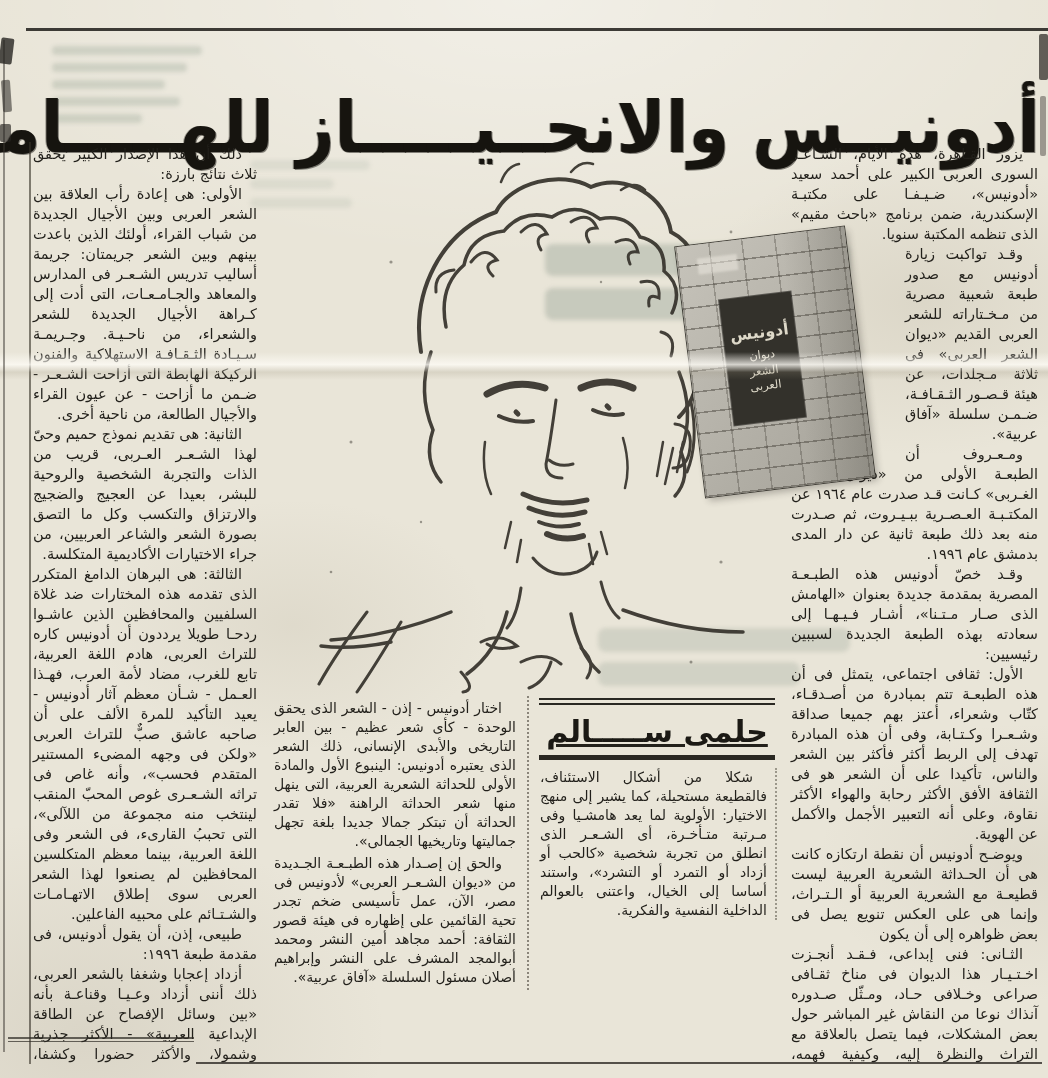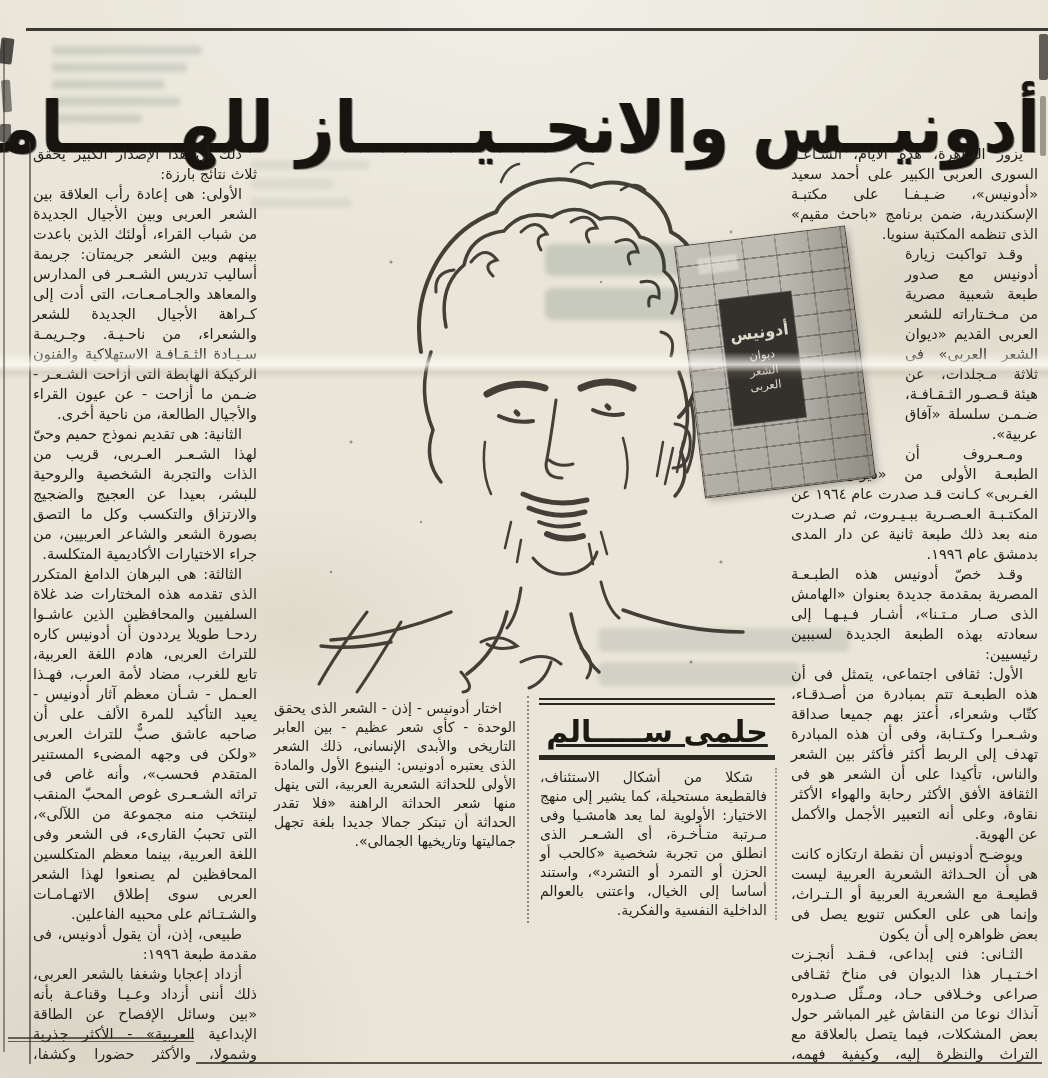--- a/index.html
+++ b/index.html
@@ -192,25 +192,26 @@
 
       <div class="center-bottom">
         <div class="sub-right">
           <div class="byline-box">
             <div class="byline-rule"></div>
             <div class="byline-rule"></div>
             <span class="byline-name">حلمى ســـــالم</span>
             <div class="byline-bottom"></div>
           </div>
           <div class="paras">
-            <p>شكلا من أشكال الاستئناف، فالقطيعة مستحيلة، كما يشير إلى منهج الاختيار: الأولوية لما يعد هامشـيا وفى مـرتبة متـأخـرة، أى الشـعـر الذى انطلق من تجربة شخصية «كالحب أو الحزن أو التمرد أو التشرد»، واستند أساسا إلى الخيال، واعتنى بالعوالم الداخلية النفسية والفكرية.</p>
+            <p>شكلا من أشكال الاستئناف، فالقطيعة مستحيلة، كما يشير إلى منهج الاختيار: الأولوية لما يعد هامشـيا وفى مـرتبة متـأخـرة، أى الشـعـر الذى انطلق من تجربة شخصية «كالحب أو أزداد أو التمرد أو التشرد»، واستند أساسا إلى الخيال، واعتنى بالعوالم الداخلية النفسية والفكرية.</p>
           </div>
         </div>
         <div class="sub-left">
           <p>اختار أدونيس - إذن - الشعر الذى يحقق الوحدة - كأى شعر عظيم - بين العابر التاريخى والأبدى الإنسانى، ذلك الشعر الذى يعتبره أدونيس: الينبوع الأول والمادة الأولى للحداثة الشعرية العربية، التى ينهل منها شعر الحداثة الراهنة «فلا تقدر الحداثة أن تبتكر جمالا جديدا بلغة تجهل جماليتها وتاريخيها الجمالى».</p>
+          <p>والحق إن إصـدار هذه الطبـعـة الجـديدة من «ديوان الشـعـر العربى» لأدونيس فى مصر، الآن، عمل تأسيسى ضخم تجدر تحية القائمين على إظهاره فى هيئة قصور الثقافة: أحمد مجاهد أمين النشر ومحمد أبوالمجد المشرف على النشر وإبراهيم أصلان مسئول السلسلة «آفاق عربية».</p>
         </div>
       </div>
     </section>
 
     <section class="col col-left">
       <p>ذلك أن هذا الإصدار الكبير يحقق ثلاث نتائج بارزة:</p>
       <p>الأولى: هى إعادة رأب العلاقة بين الشعر العربى وبين الأجيال الجديدة من شباب القراء، أولئك الذين باعدت بينهم وبين الشعر جريمتان: جريمة أساليب تدريس الشـعـر فى المدارس والمعاهد والجـامـعـات، التى أدت إلى كـراهة الأجيال الجديدة للشعر والشعراء، من ناحـيـة. وجـريمـة سـيـادة الثـقـافـة الاستهلاكية والفنون الركيكة الهابطة التى أزاحت الشـعـر - ضـمن ما أزاحت - عن عيون القراء والأجيال الطالعة، من ناحية أخرى.</p>
       <p>الثانية: هى تقديم نموذج حميم وحىّ لهذا الشـعـر العـربى، قريب من الذات والتجربة الشخصية والروحية للبشر، بعيدا عن العجيج والضجيج والارتزاق والتكسب وكل ما التصق بصورة الشعر والشاعر العربيين، من جراء الاختيارات الأكاديمية المتكلسة.</p>
       <p>الثالثة: هى البرهان الدامغ المتكرر الذى تقدمه هذه المختارات ضد غلاة السلفيين والمحافظين الذين عاشـوا ردحـا طويلا يرددون أن أدونيس كاره للتراث العربى، هادم اللغة العربية، تابع للغرب، مضاد لأمة العرب، فهـذا العـمل - شـأن معظم آثار أدونيس - يعيد التأكيد للمرة الألف على أن صاحبه عاشق صبٌّ للتراث العربى «ولكن فى وجهه المضىء المستنير المتقدم فحسب»، وأنه غاص فى تراثه الشـعـرى غوص المحبّ المنقب لينتخب منه مجموعة من اللآلى»، التى تحببُ القارىء، فى الشعر وفى اللغة العربية، بينما معظم المتكلسين المحافظين لم يصنعوا لهذا الشعر العربى سوى إطلاق الاتهـامـات والشـتـائم على محبيه الفاعلين.</p>
       <p>طبيعى، إذن، أن يقول أدونيس، فى مقدمة طبعة ١٩٩٦:</p>

